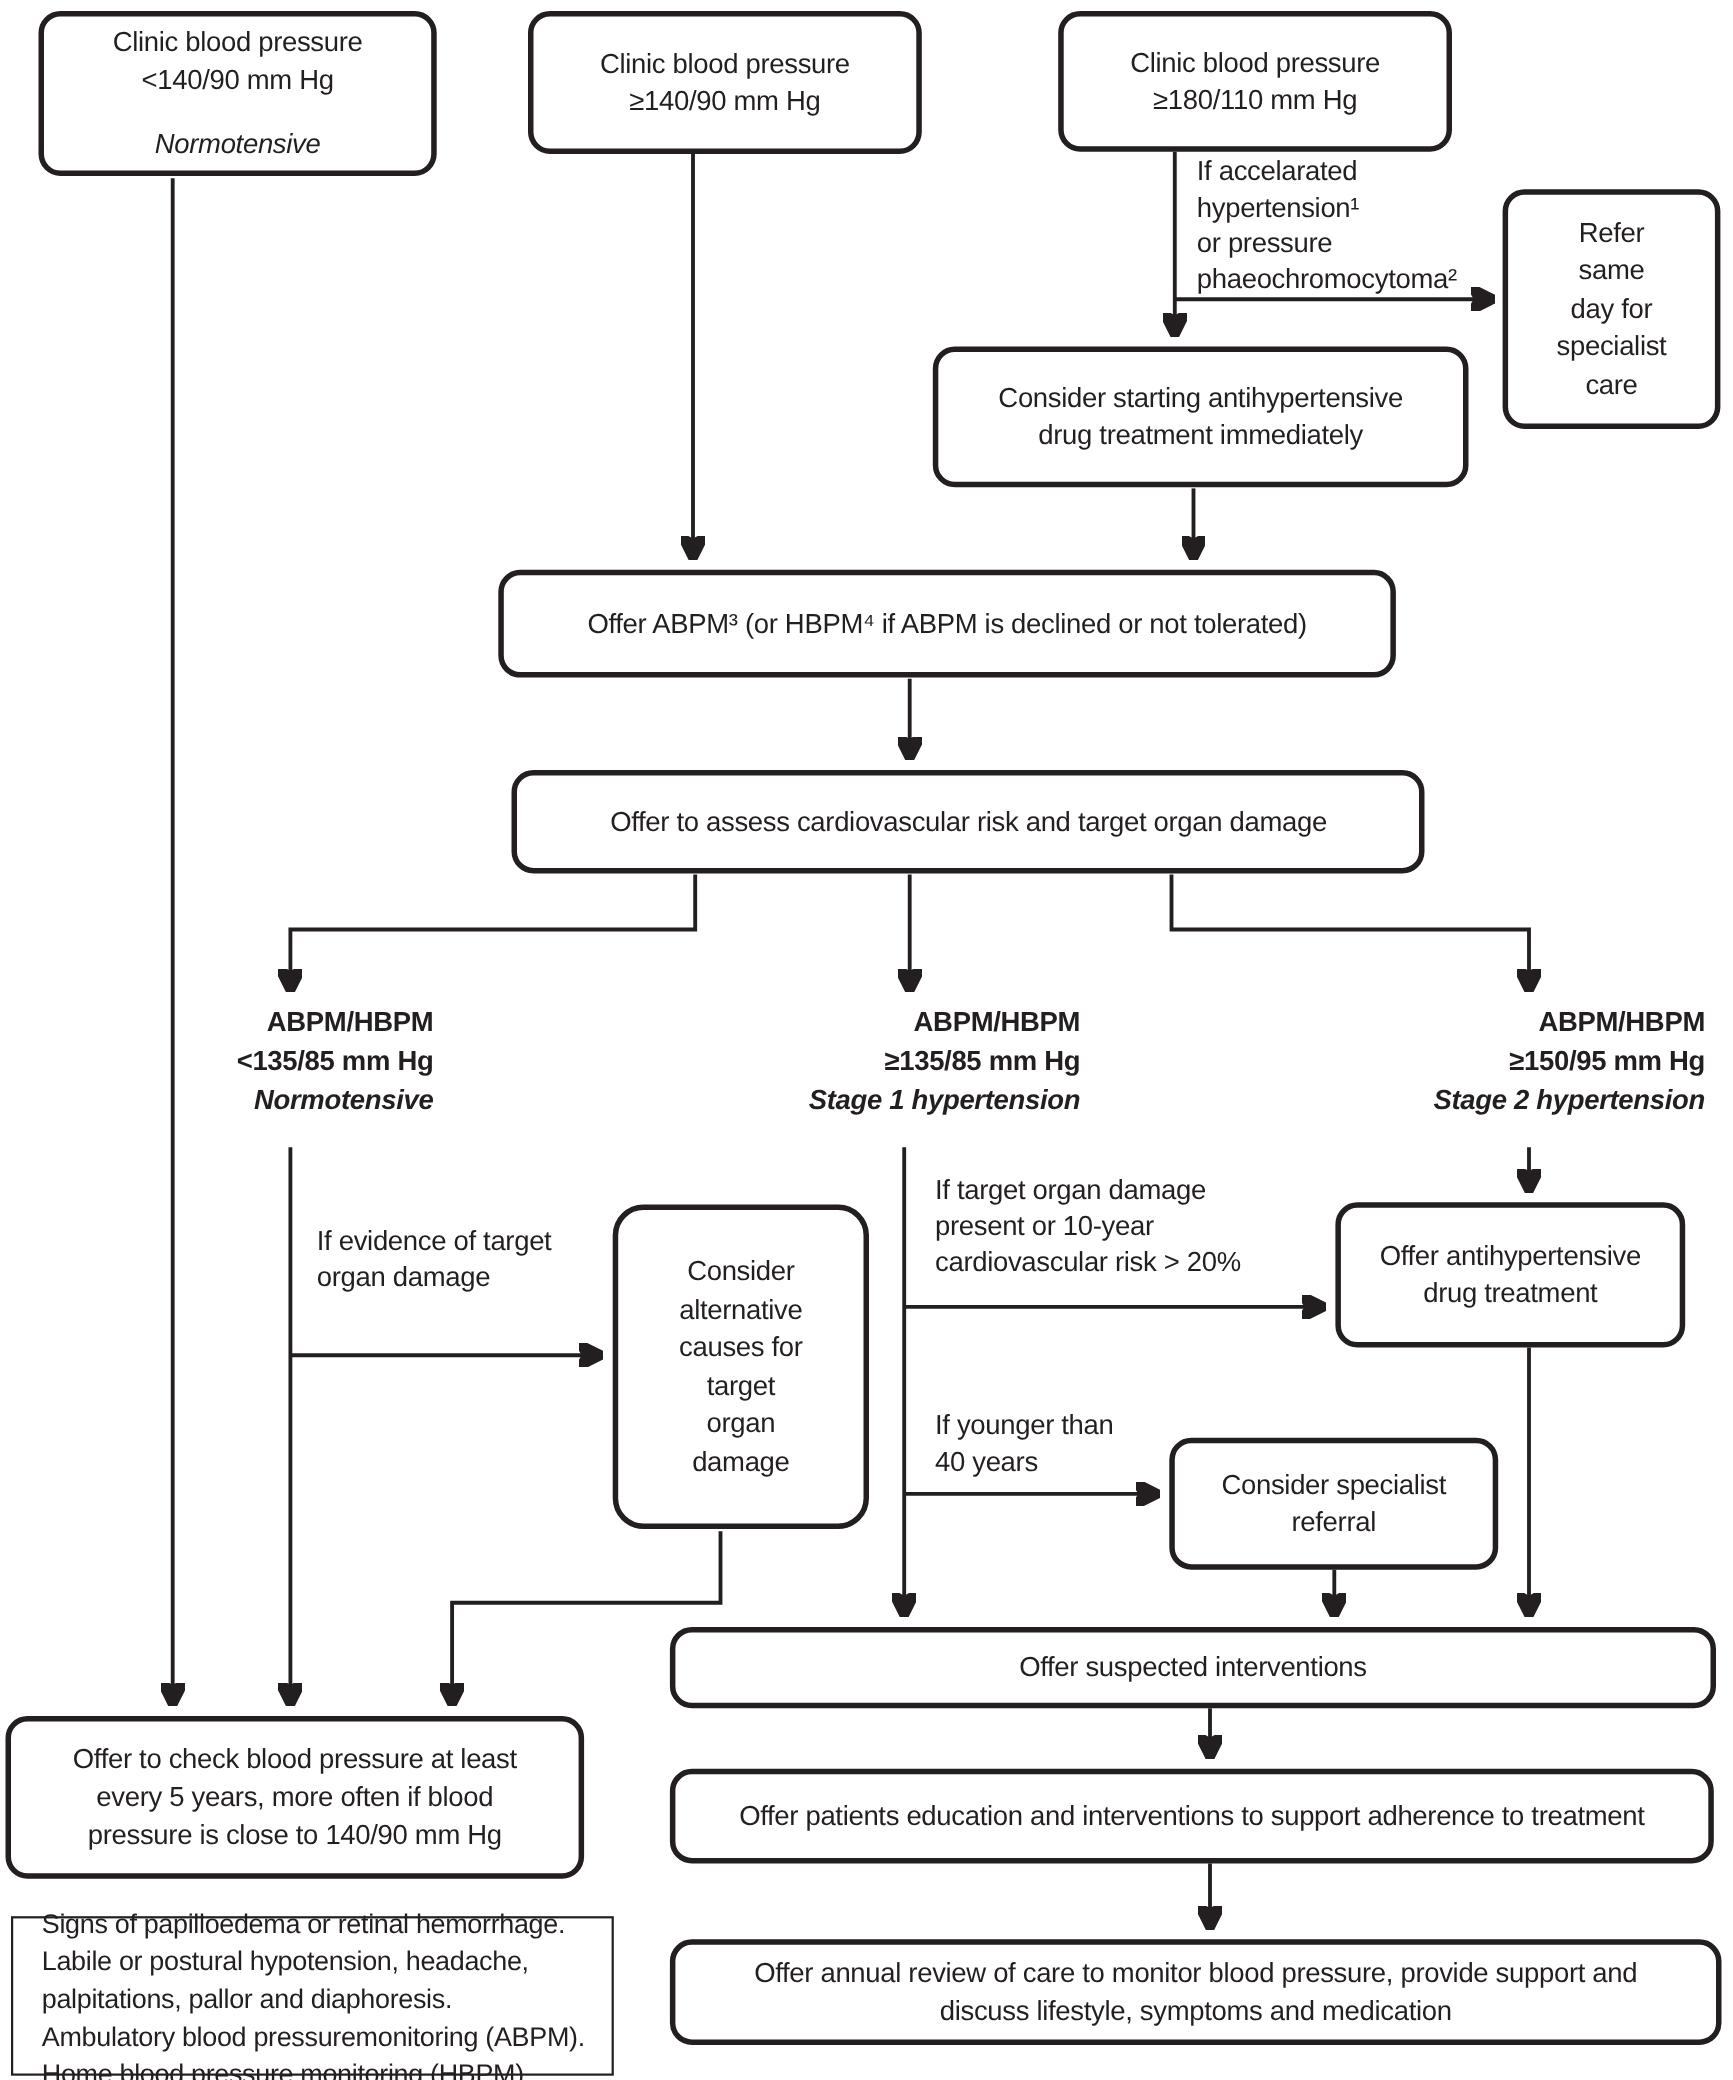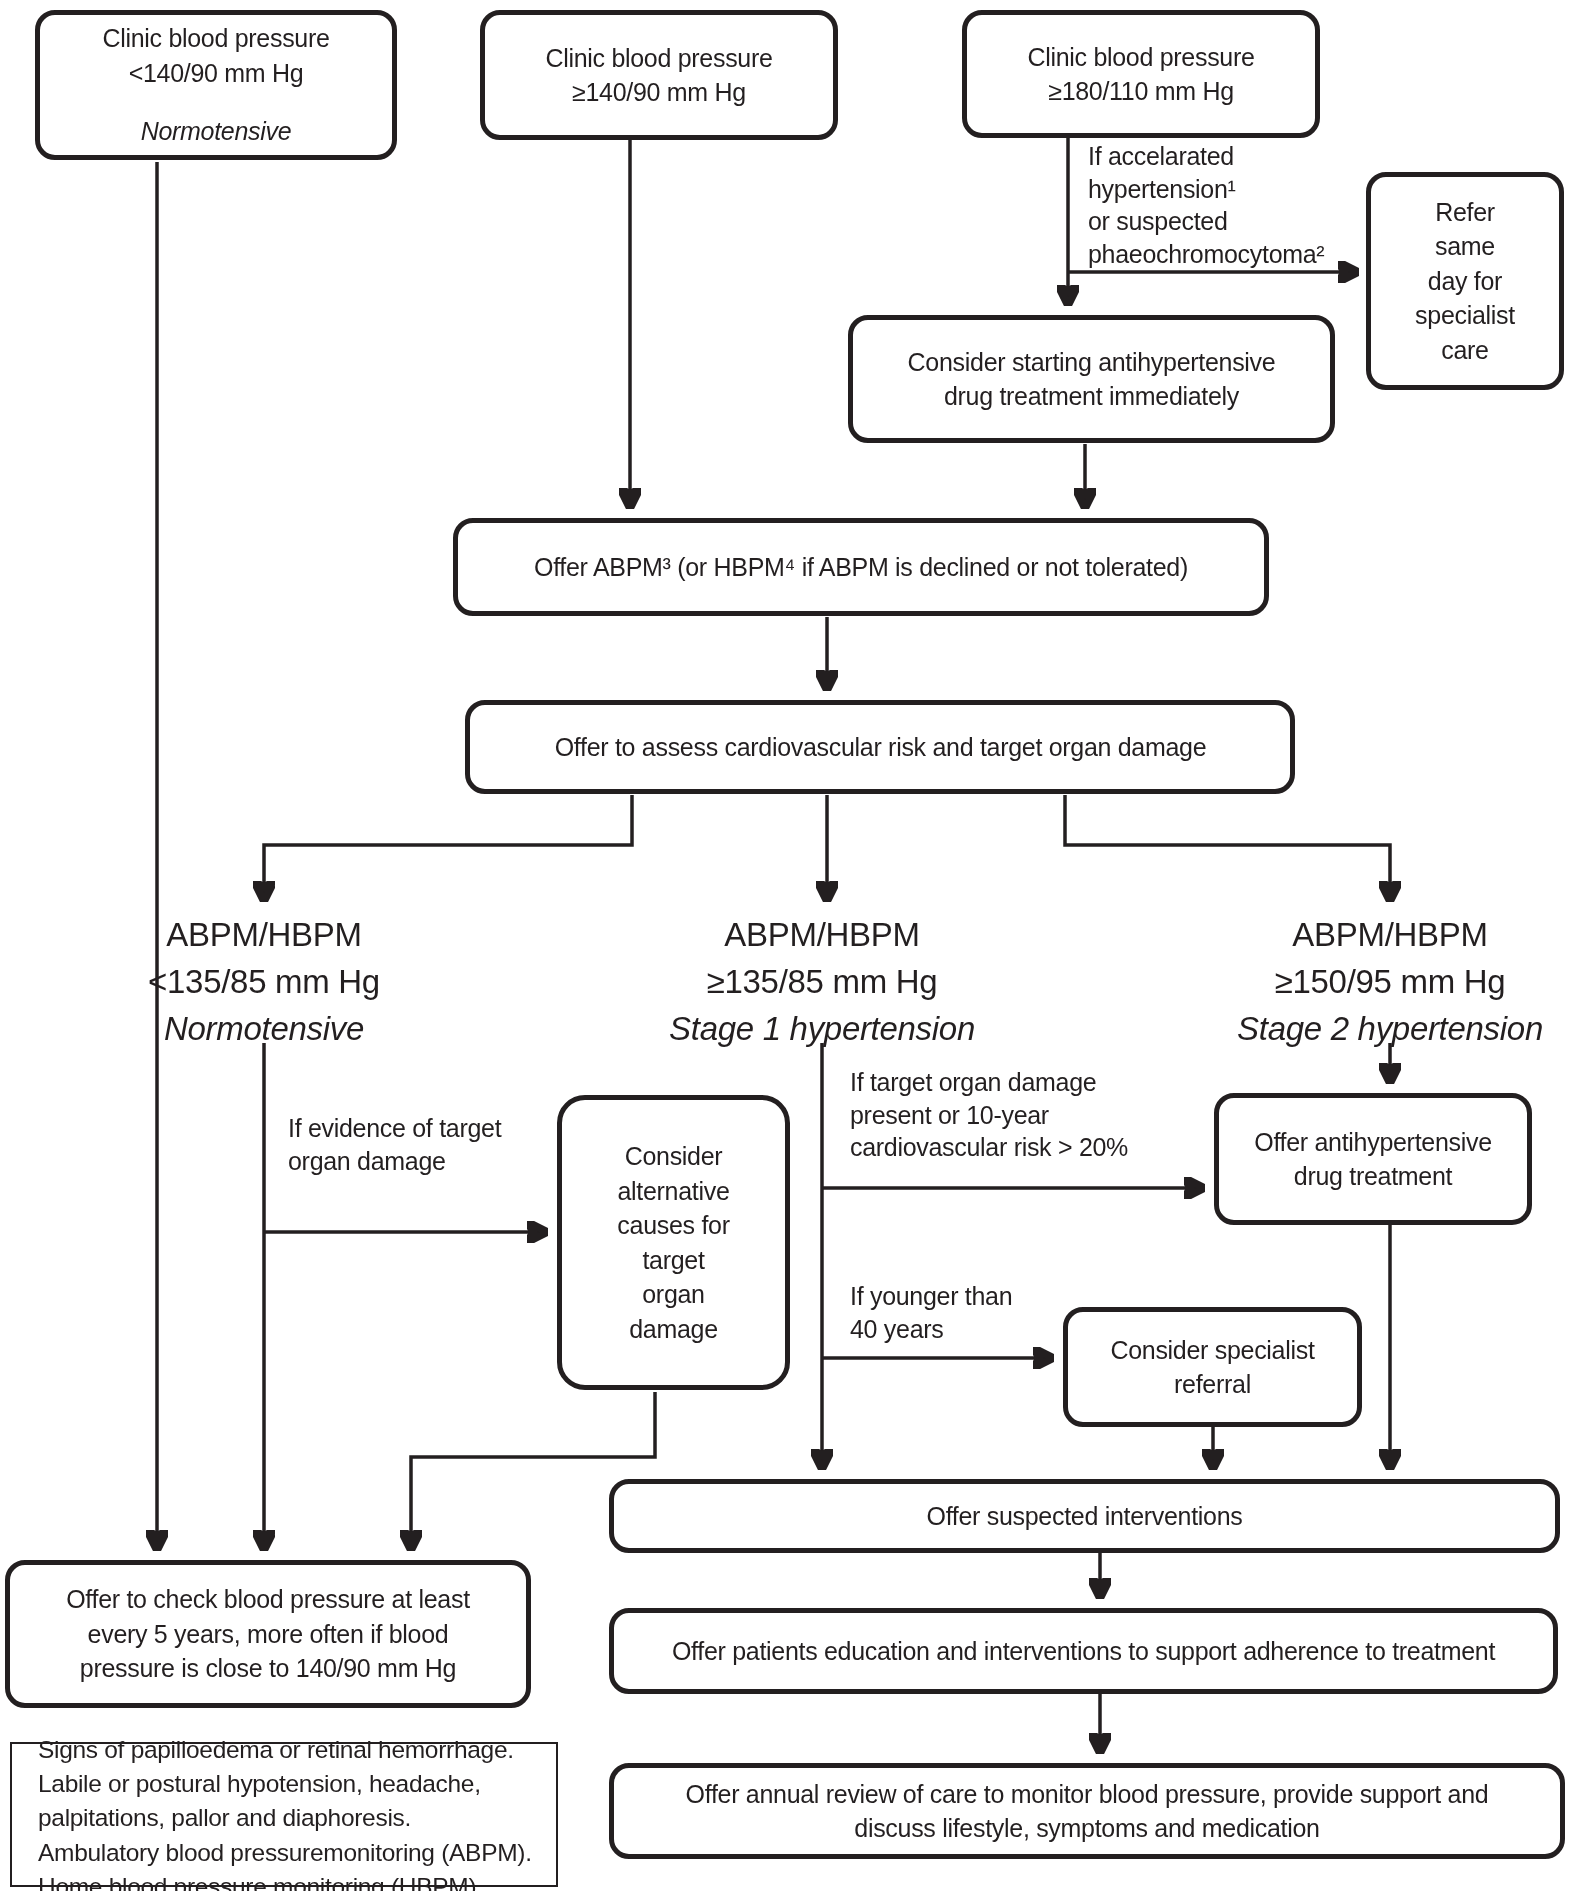--- a/index.html
+++ b/index.html
@@ -21,22 +21,22 @@
     letter-spacing:-0.3px;
     gap:24px;
   }
   .node .t, .lbl .t { white-space:pre-line; }
   .i { font-style:italic; }
   .node.sq {
     border-width:2px; border-radius:0; align-items:flex-start;
     text-align:left; padding:14px 22px 6px 26px; font-size:24.5px; line-height:1.4;
   }
   .lbl {
-    position:absolute; z-index:1; text-align:center;
-    font-size:33px; line-height:1.42; letter-spacing:-0.3px;
+    position:absolute; z-index:1; text-align:right;
+    font-size:25px; line-height:1.42; letter-spacing:-0.3px;font-weight:bold;
   }
   .ann {
     position:absolute; z-index:1; text-align:left; white-space:pre-line;
     font-size:25px; line-height:1.3; letter-spacing:-0.3px;
   }
 </style>
 </head>
 <body>
 
 <div id="canvas">
@@ -80,21 +80,21 @@
 ≥140/90 mm Hg</span>
   </div>
 
   <div class="node" style="left:962px;top:10px;width:358px;height:128px;">
     <span class="t">Clinic blood pressure
 ≥180/110 mm Hg</span>
   </div>
 
   <div class="ann" style="left:1088px;top:140px;width:290px;">If accelarated
 hypertension¹
-or suspected
+or pressure
 phaeochromocytoma²</div>
 
   <div class="node" style="left:1366px;top:172px;width:198px;height:218px;padding:6px 10px;">
     <span class="t">Refer
 same
 day for
 specialist
 care</span>
   </div>
 

